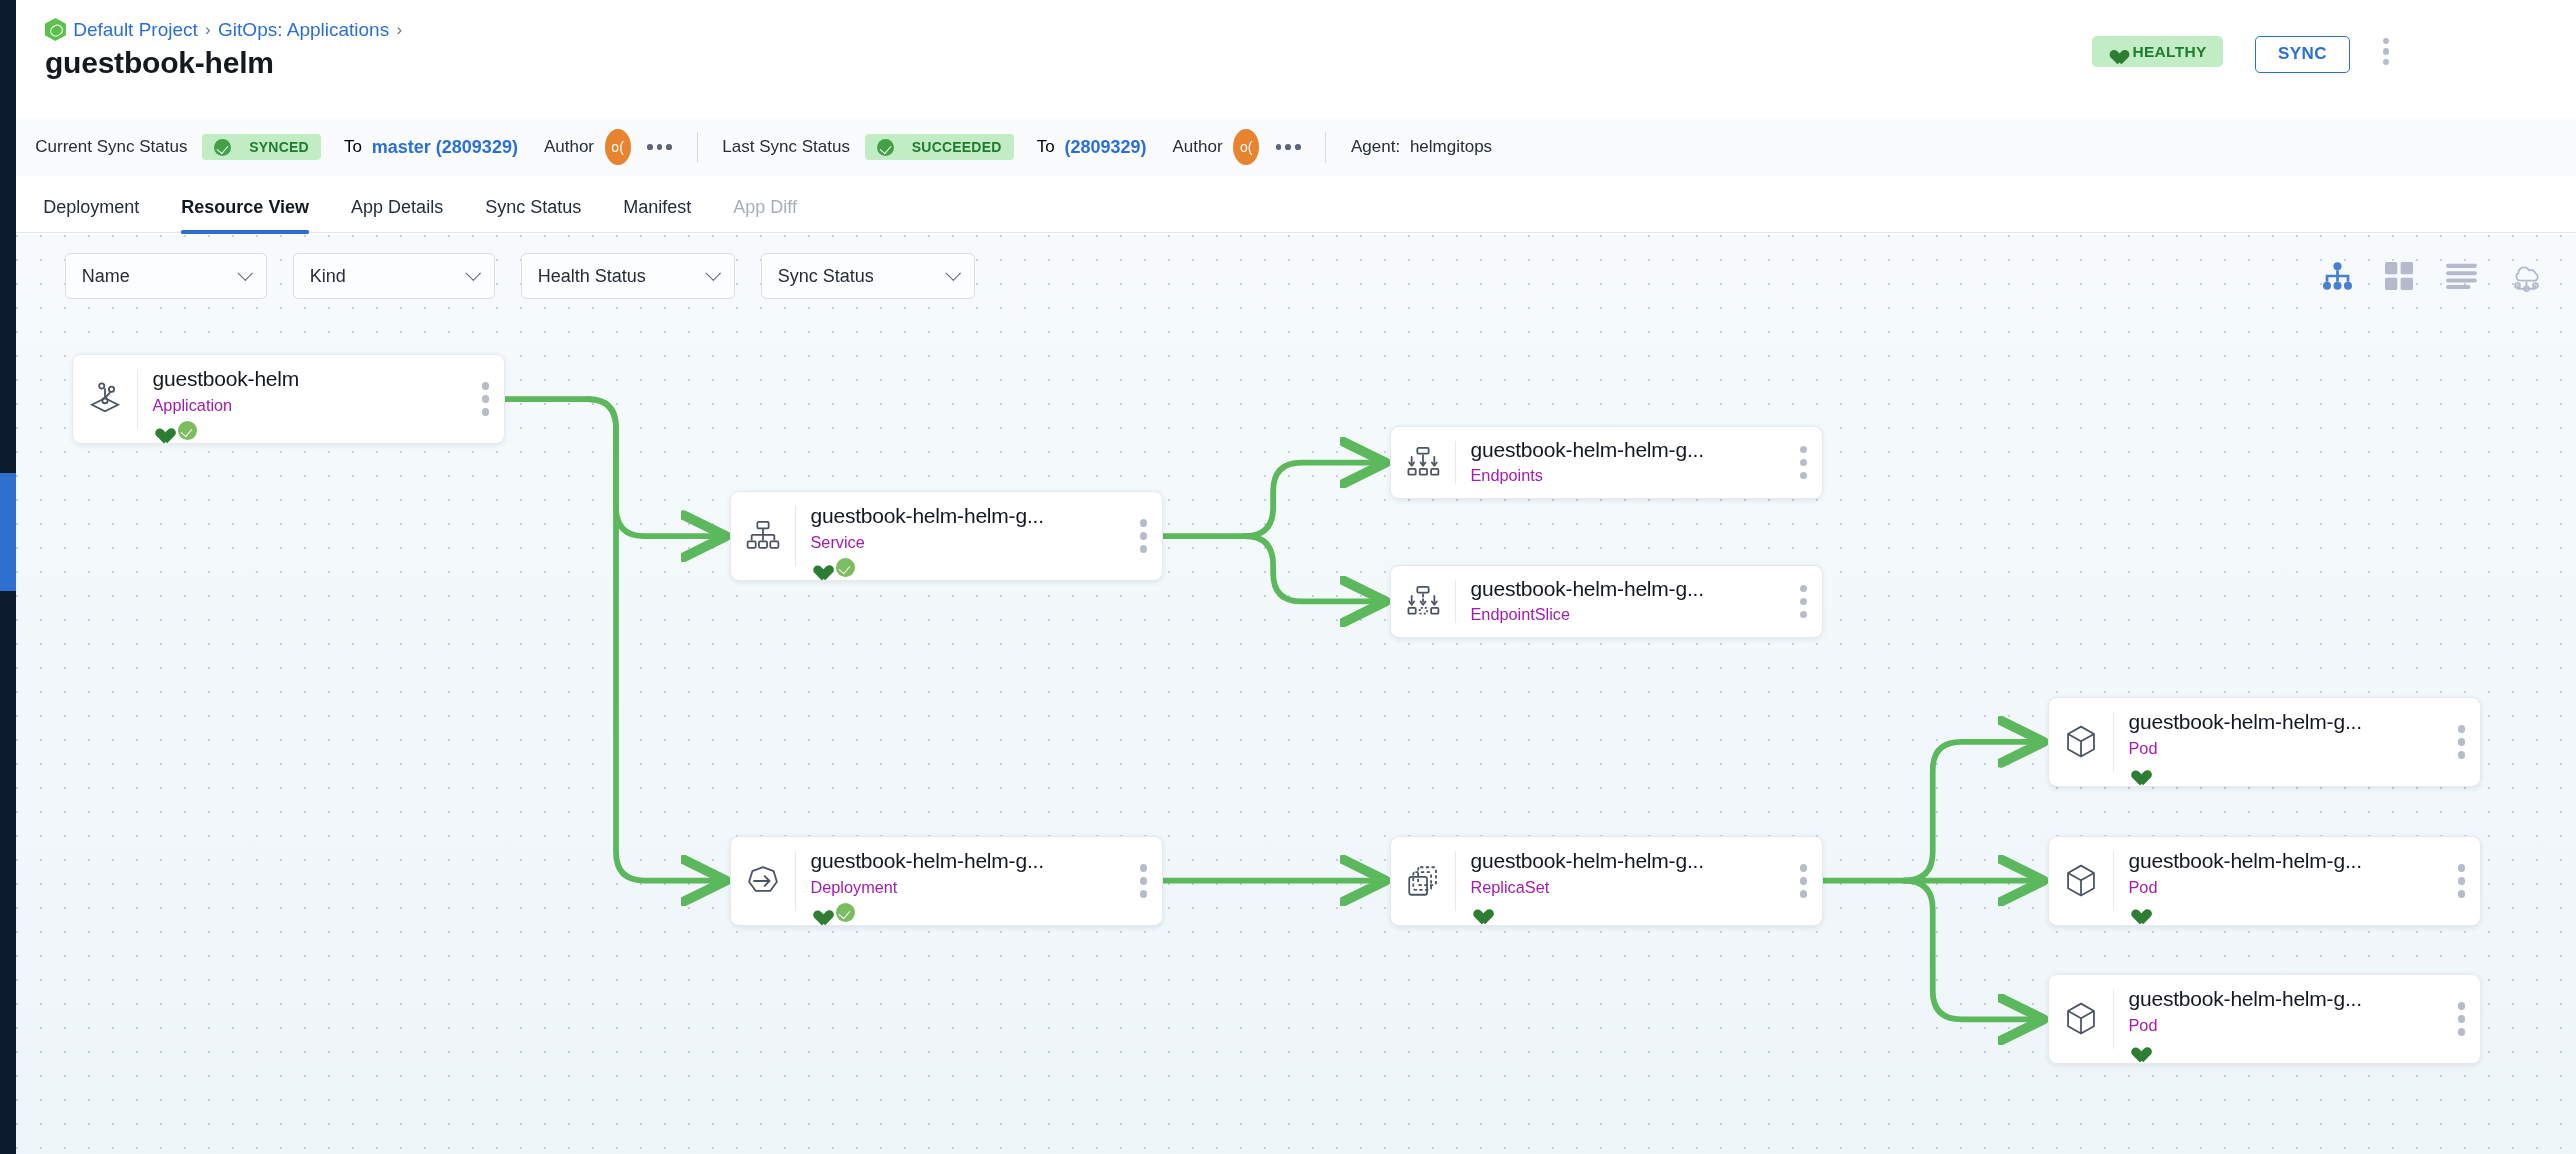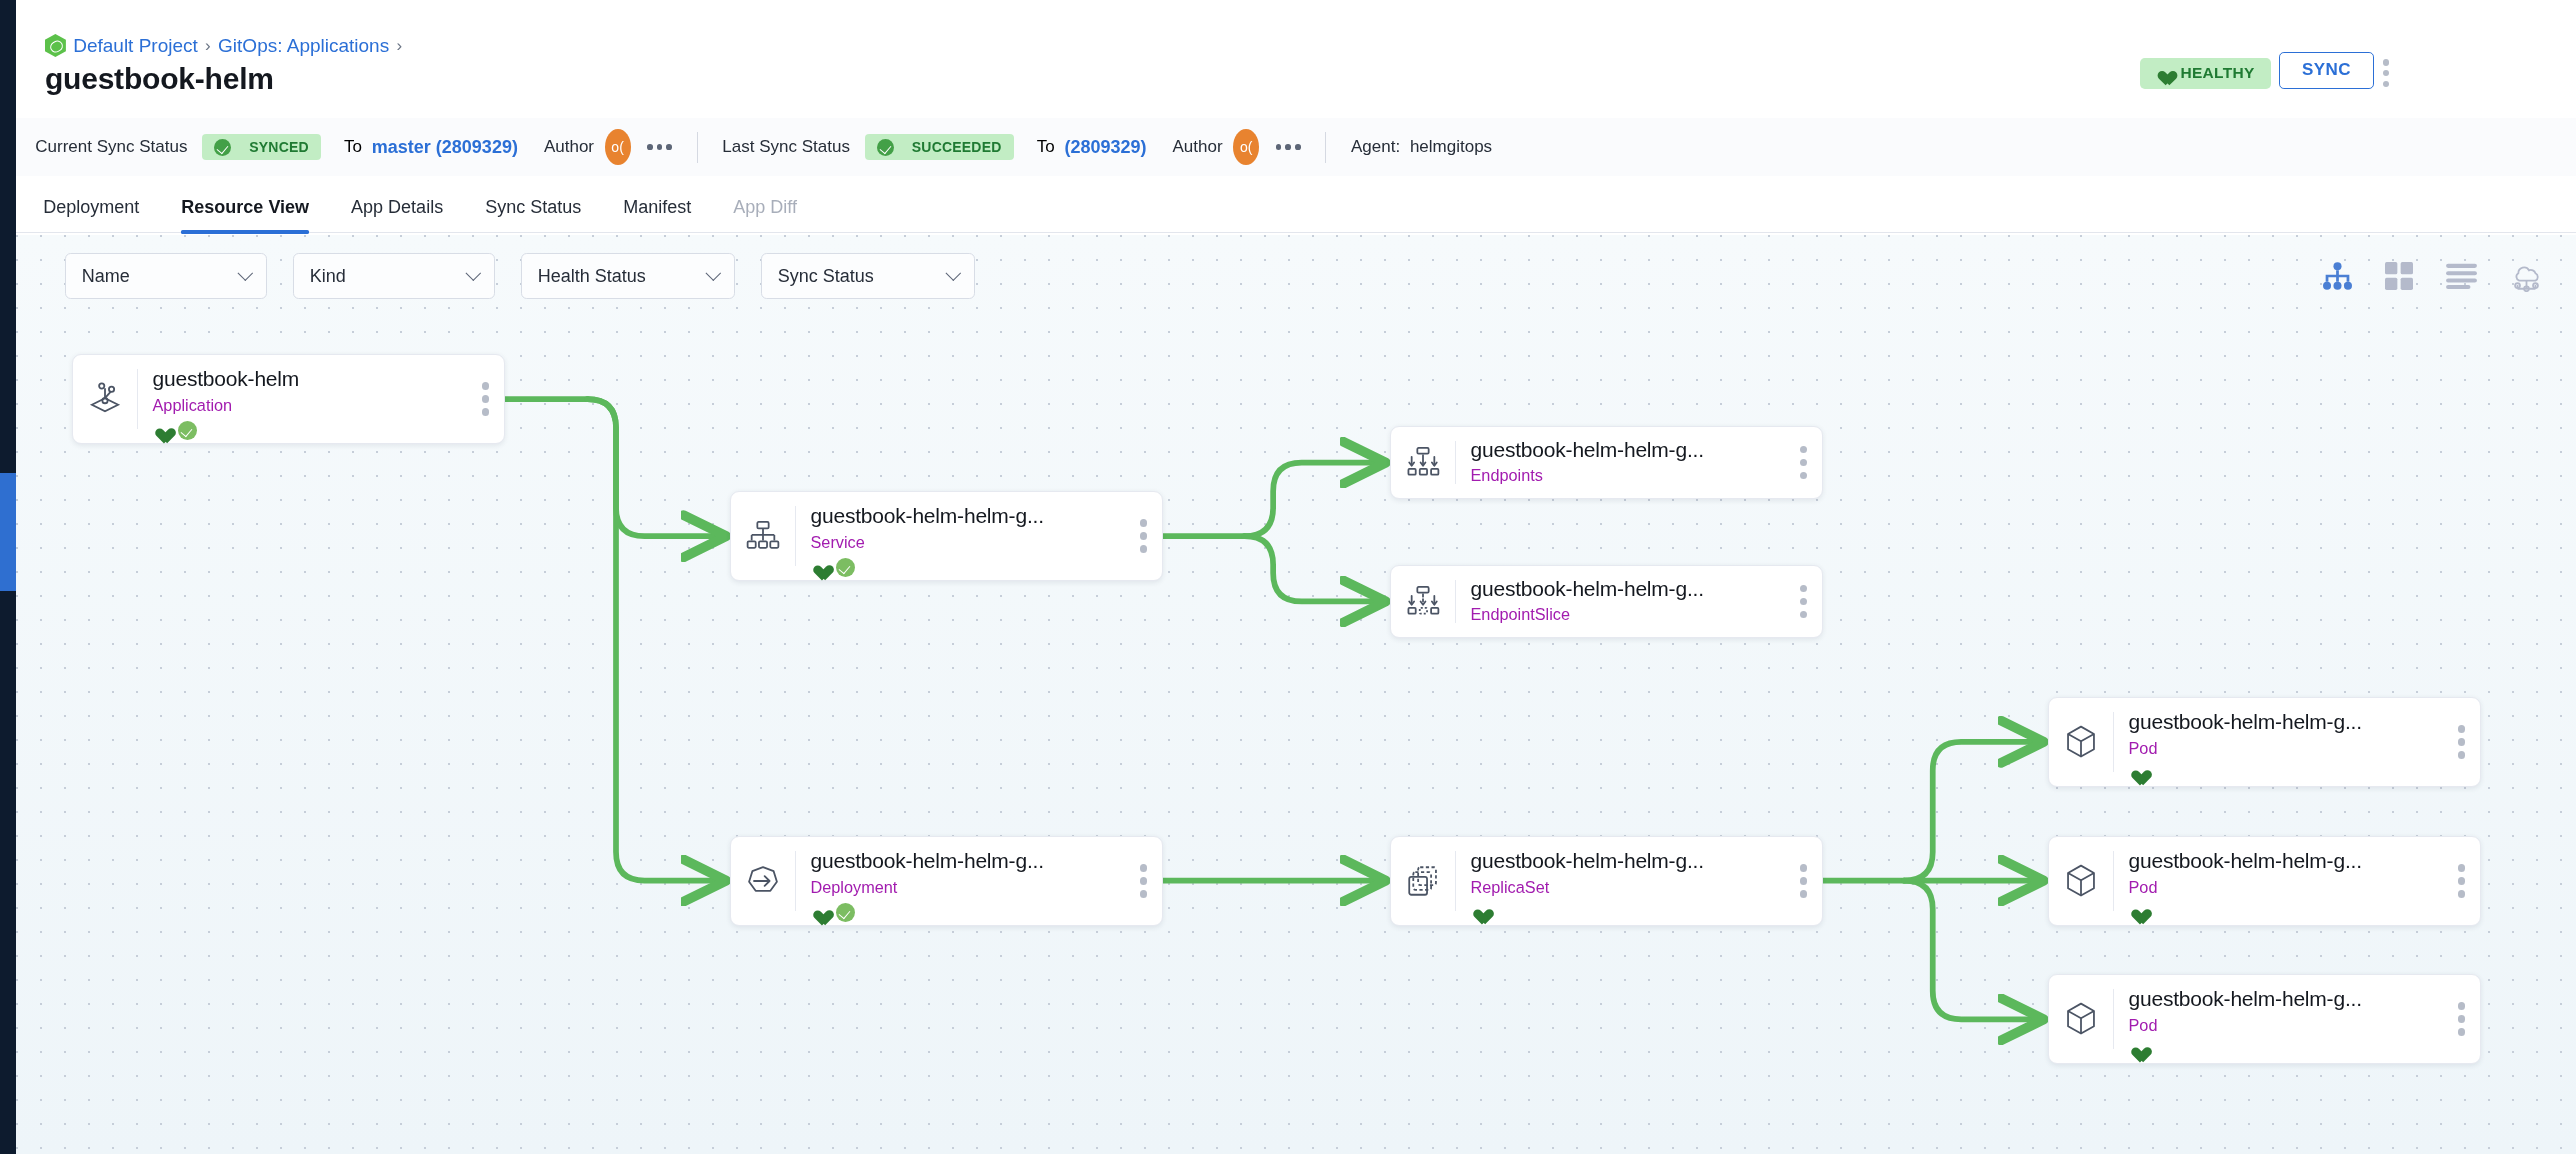--- a/index.html
+++ b/index.html
@@ -15,21 +15,21 @@
     position: absolute; left: 0; top: 0; width: 16.3px; height: 1154px;
     background: #0d1b2e; z-index: 40;
   }
   #app-rail .rail-active {
     position: absolute; left: 0; top: 473px; width: 16.3px; height: 118px;
     background: #2f6fd0;
   }
 
   
   #header {
-    position: absolute; left: 16.3px; top: 16px; width: 2392px; height: 118px;
+    position: absolute; left: 16.3px; top: 0; width: 2392px; height: 118px;
     background: #ffffff;
     text-decoration: underline;
   }
   #breadcrumb {
     position: absolute; left: 28.6px; top: 18px;
     display: flex; align-items: center; gap: 7.3px;
     font-size: 19px;
   }
   #breadcrumb .bc-link { color: #2b6fd6; cursor: pointer; white-space: nowrap; }
   #breadcrumb .bc-sep { color: #6b7585; font-size: 17px; }
@@ -43,21 +43,21 @@
     width: 11.4px; height: 9px;
     border: 1.9px solid #ffffff; border-radius: 5.7px;
     transform: rotate(-30deg);
   }
   #page-title {
     position: absolute; left: 28.6px; top: 46px;
     font-size: 30px; font-weight: 700; color: #14181f; letter-spacing: -0.2px;
   }
   #header-actions {
     position: absolute; right: 18px; top: 36px;
-    display: flex; align-items: flex-end; gap: 8px;
+    display: flex; align-items: flex-start; gap: 32px;
   }
   .health-badge {
     display: flex; align-items: center; gap: 9px;
     background: #c2edc4; border-radius: 4.9px;
     padding: 6.5px 16.3px 6.5px 14px;
     color: #1f7a32; font-weight: 700; font-size: 15.5px; letter-spacing: 0.3px;
   }
   .heart {
     width: 17px; height: 15.5px; position: relative; display: inline-block;
   }

